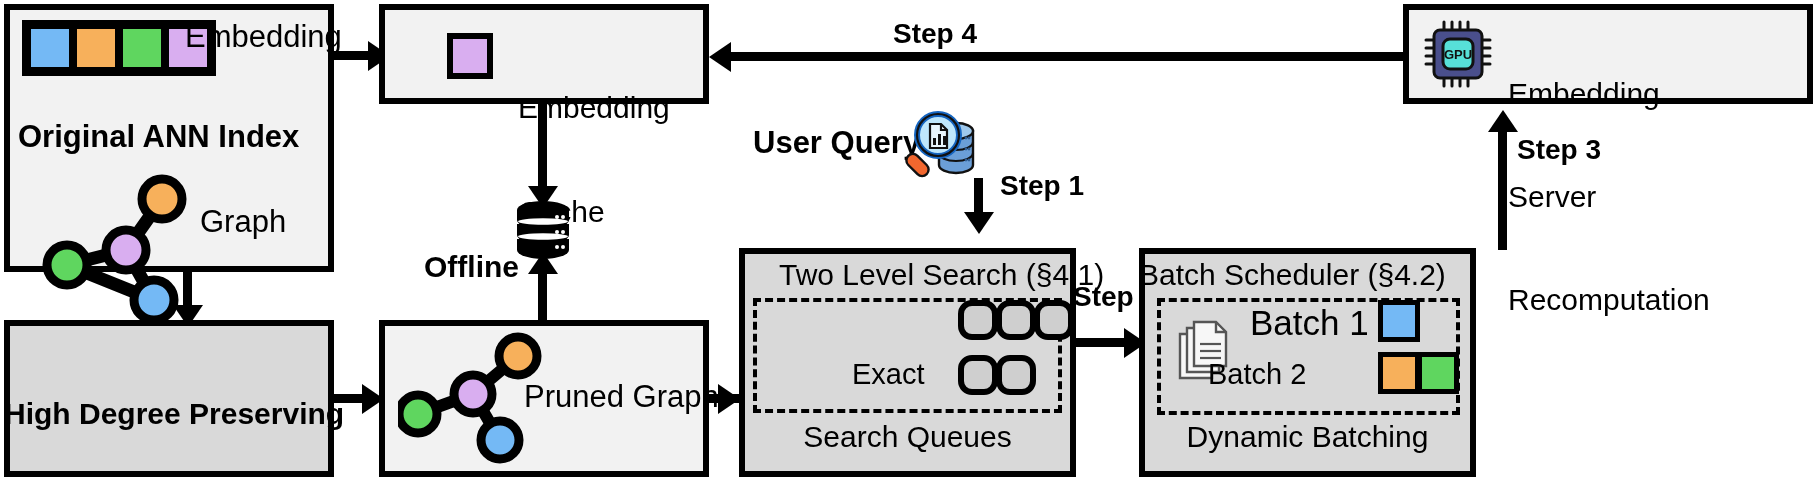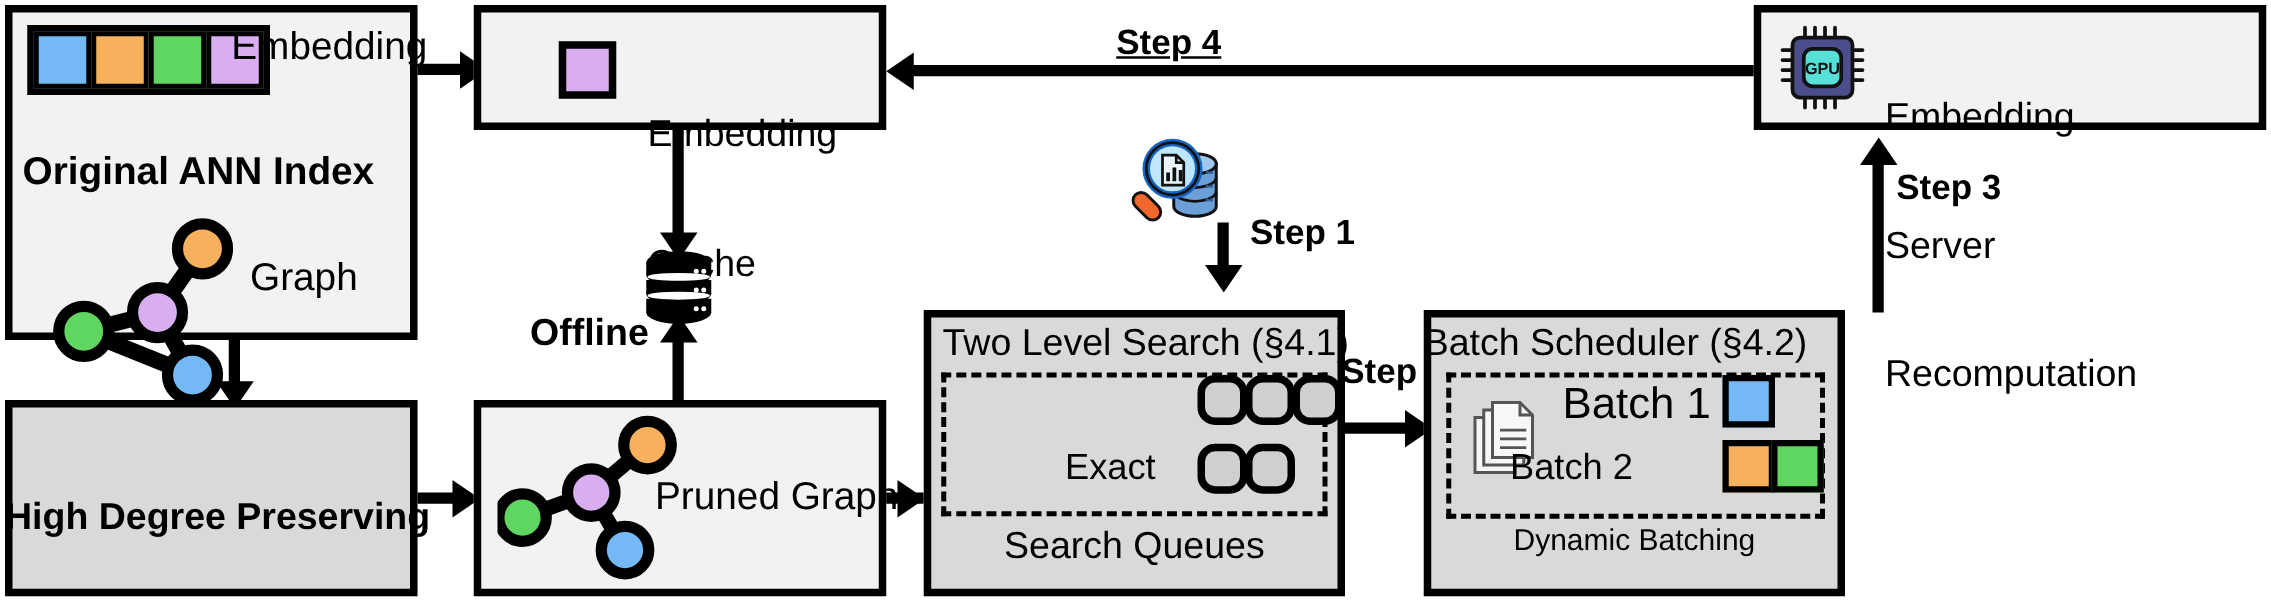--- a/index.html
+++ b/index.html
@@ -167,20 +167,21 @@
     <circle cx="75" cy="62" r="19" fill="#d9aef0" stroke="#000" stroke-width="9"></circle>
     <circle cx="20" cy="82" r="19" fill="#5fd65f" stroke="#000" stroke-width="9"></circle>
     <circle cx="102" cy="108" r="19" fill="#74b9f5" stroke="#000" stroke-width="9"></circle>
   </svg>
 
   <div class="lbl" style="left:524px;top:380px;font-size:31px;">Pruned Graph</div>
 
   <div class="aline" style="left:709px;top:394px;width:30px;height:9px;"></div>
   <div class="ahead right" style="left:718px;top:384px;"></div>
 
+  <div class="lbl bold" style="left:753px;top:126px;font-size:31px;">User Query</div>
 
   <svg class="gsvg" width="80" height="80" viewBox="0 0 80 80" style="left:905px;top:105px;">
 
     <g>
       <path d="M34 26 h34 v34 a17 8 0 0 1 -34 0 z" fill="#6b9fd8" stroke="#111" stroke-width="2.4"></path>
       <ellipse cx="51" cy="26" rx="17" ry="8" fill="#9ec8ec" stroke="#111" stroke-width="2.4"></ellipse>
       <path d="M34 37 a17 8 0 0 0 34 0" fill="none" stroke="#111" stroke-width="2.2"></path>
       <path d="M34 48 a17 8 0 0 0 34 0" fill="none" stroke="#111" stroke-width="2.2"></path>
       <g fill="#2f5d93">
         <circle cx="61" cy="33" r="1.4"></circle>
@@ -204,21 +205,21 @@
       <rect x="33" y="29" width="3" height="11"></rect>
       <rect x="38" y="31" width="3" height="9"></rect>
     </g>
   </svg>
 
   <div class="aline" style="left:974px;top:178px;width:9px;height:38px;"></div>
   <div class="ahead down" style="left:964px;top:212px;"></div>
   <div class="lbl bold" style="left:1000px;top:170px;font-size:28px;">Step 1</div>
 
   <div class="box gray" style="left:739px;top:248px;width:337px;height:229px;"></div>
-  <div class="lbl ctr" style="left:739px;top:258px;width:271px;font-size:30px;padding-left:15px;">Two Level Search (§4.1)</div>
+  <div class="lbl ctr" style="left:764px;top:258px;width:271px;font-size:30px;padding-left:15px;">Two Level Search (§4.1)</div>
 
   <div class="dash" style="left:753px;top:298px;width:309px;height:115px;"></div>
 
   <div class="slot" style="left:958px;top:300px;width:40px;height:40px;"></div>
   <div class="slot" style="left:996px;top:300px;width:40px;height:40px;"></div>
   <div class="slot" style="left:1034px;top:300px;width:40px;height:40px;"></div>
 
   <div class="lbl" style="left:852px;top:358px;font-size:29px;">Exact</div>
   <div class="slot" style="left:958px;top:355px;width:40px;height:40px;"></div>
   <div class="slot" style="left:996px;top:355px;width:40px;height:40px;"></div>
@@ -248,21 +249,21 @@
     </g>
   </svg>
 
   <div class="lbl" style="left:1250px;top:303px;font-size:35px;">Batch 1</div>
   <div class="bsq" style="left:1378px;top:300px;width:42px;height:42px;background:#74b9f5;"></div>
 
   <div class="lbl" style="left:1208px;top:358px;font-size:29px;">Batch 2</div>
   <div class="bsq" style="left:1378px;top:352px;width:42px;height:42px;background:#f7b05b;"></div>
   <div class="bsq" style="left:1417px;top:352px;width:42px;height:42px;background:#5fd65f;"></div>
 
-  <div class="lbl ctr" style="left:1139px;top:420px;width:337px;font-size:24px;">Dynamic Batching</div>
+  <div class="lbl ctr" style="left:1139px;top:420px;width:337px;font-size:30px;">Dynamic Batching</div>
 
   <div class="aline" style="left:1498px;top:130px;width:9px;height:120px;"></div>
   <div class="ahead up" style="left:1488px;top:110px;"></div>
   <div class="lbl bold" style="left:1517px;top:134px;font-size:28px;">Step 3</div>
 
   <div class="box" style="left:1403px;top:4px;width:410px;height:100px;"></div>
 
   <svg class="gsvg" width="72" height="72" viewBox="0 0 72 72" style="left:1422px;top:18px;">
     <g stroke="#111" stroke-width="3" stroke-linecap="round">
       <line x1="22" y1="4" x2="22" y2="13"></line>
@@ -288,15 +289,15 @@
   </svg>
 
   <div class="lbl" style="left:1508px;top:10px;font-size:30px;">
     <div>Embedding</div>
     <div style="margin-top:2px;">Server</div>
     <div style="margin-top:2px;">Recomputation</div>
   </div>
 
   <div class="aline" style="left:718px;top:52px;width:685px;height:9px;"></div>
   <div class="ahead left" style="left:709px;top:42px;"></div>
-  <div class="lbl bold" style="left:893px;top:18px;font-size:28px;text-decoration:underline;">Step 4</div>
+  <div class="lbl bold" style="left:893px;top:18px;font-size:28px;">Step 4</div>
 
 </div>
 
 </body></html>

